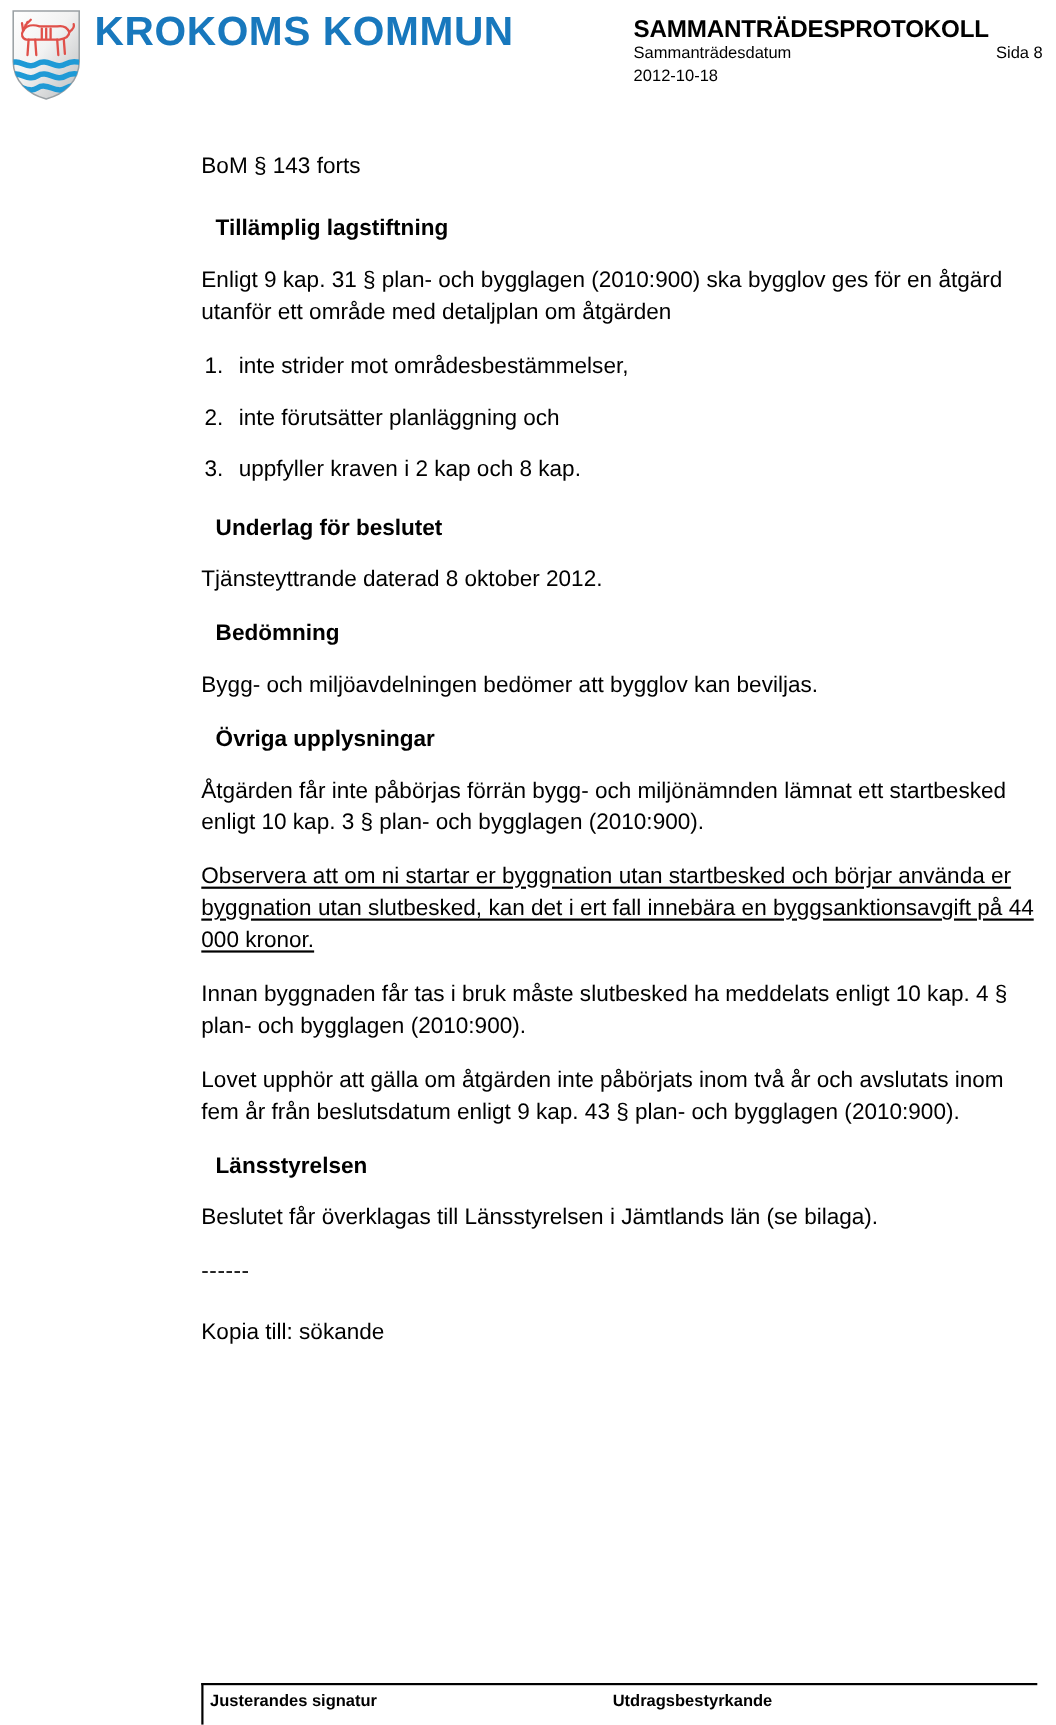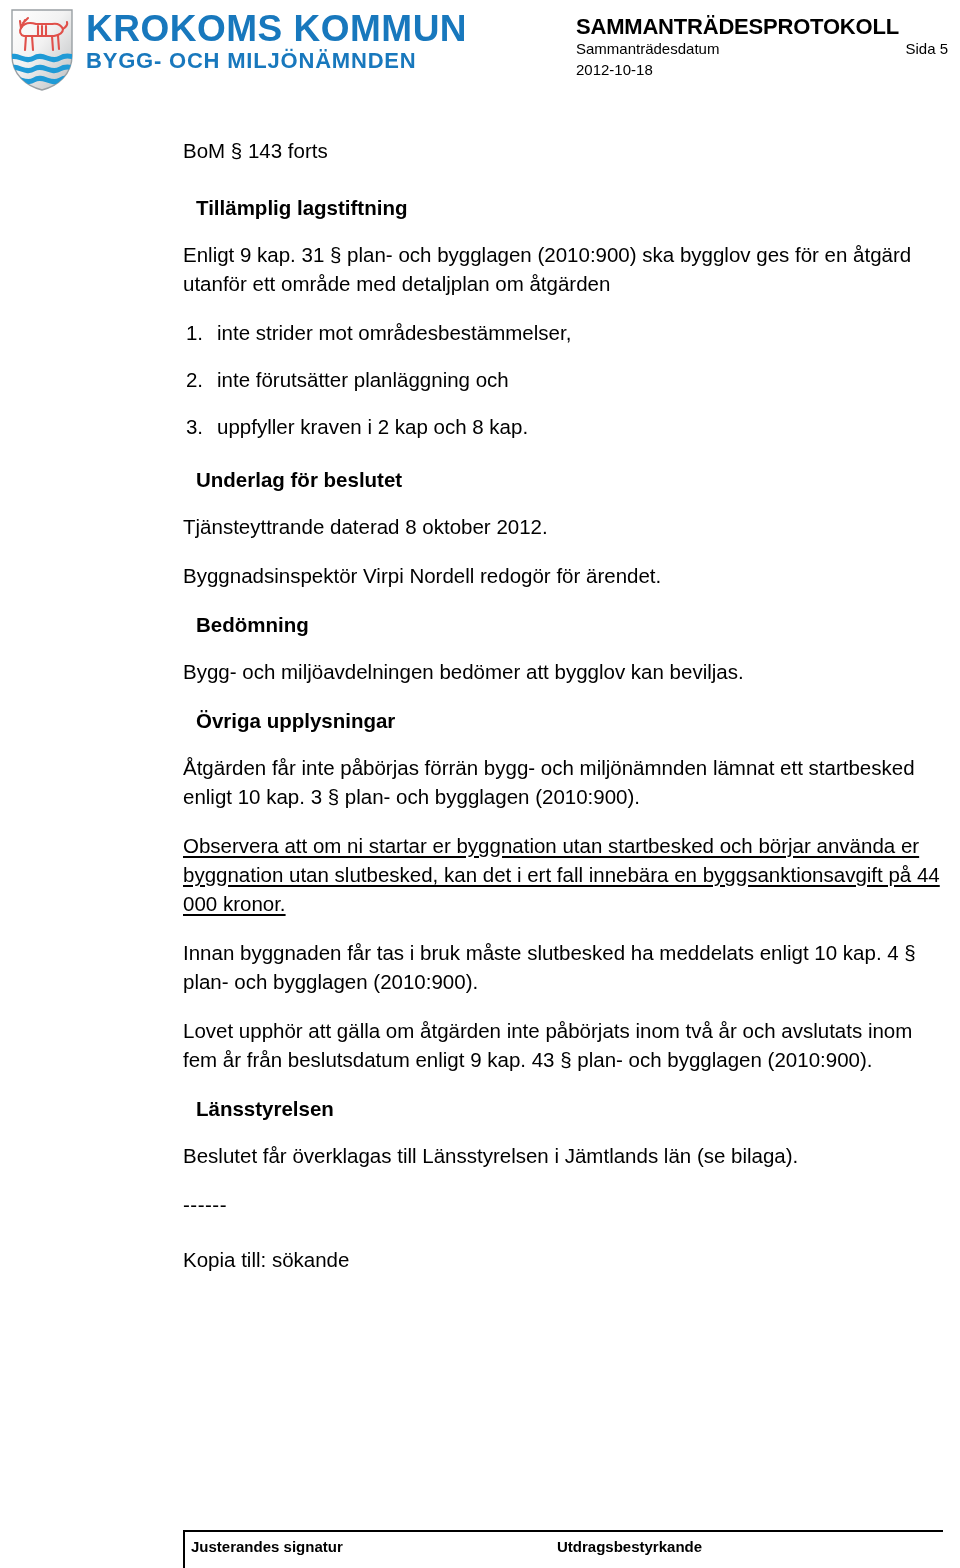--- a/index.html
+++ b/index.html
@@ -192,29 +192,28 @@
 
         <g stroke="#1f9ad6" stroke-width="5" fill="none" stroke-linecap="round">
           <path d="M0,52 C9,46 17,58 26,52 C35,46 43,58 52,52 C60,47 66,53 70,50"></path>
           <path d="M0,63 C9,57 17,69 26,63 C35,57 43,69 52,63 C60,58 66,64 70,61"></path>
           <path d="M0,74 C9,68 17,80 26,74 C35,68 43,80 52,74 C60,69 66,75 70,72"></path>
         </g>
       </g>
     </svg>
     <span class="logo-text">
       <span class="logo-line1">KROKOMS KOMMUN</span>
-      <span class="logo-line2">BYGG- OCH MILJÖNÄMNDEN</span>
     </span>
   </div>
 
   <div class="header-right">
     <div class="doc-type">SAMMANTRÄDESPROTOKOLL</div>
     <div class="meta-row">
       <span>Sammanträdesdatum</span>
-      <span>Sida 5</span>
+      <span>Sida 8</span>
     </div>
     <div class="meta-date">2012-10-18</div>
   </div>
 
 </div>
 
 <div class="content">
 
   <p class="case-id">BoM § 143 forts</p>
 
@@ -232,21 +231,20 @@
       <span class="txt">inte förutsätter planläggning och</span>
     </li>
     <li>
       <span class="num">3.</span>
       <span class="txt">uppfyller kraven i 2 kap och 8 kap.</span>
     </li>
   </ol>
 
   <h2 class="section-heading tight">Underlag för beslutet</h2>
   <p class="para tight">Tjänsteyttrande daterad 8 oktober 2012.</p>
-  <p class="para tight">Byggnadsinspektör Virpi Nordell redogör för ärendet.</p>
 
   <h2 class="section-heading tight">Bedömning</h2>
   <p class="para tight">Bygg- och miljöavdelningen bedömer att bygglov kan beviljas.</p>
 
   <h2 class="section-heading tight">Övriga upplysningar</h2>
   <p class="para tight">Åtgärden får inte påbörjas förrän bygg- och miljönämnden lämnat ett startbesked enligt 10 kap. 3 § plan- och bygglagen (2010:900).</p>
   <p class="para tight underlined">Observera att om ni startar er byggnation utan startbesked och börjar använda er byggnation utan slutbesked, kan det i ert fall innebära en byggsanktionsavgift på 44 000 kronor.</p>
   <p class="para tight">Innan byggnaden får tas i bruk måste slutbesked ha meddelats enligt 10 kap. 4 § plan- och bygglagen (2010:900).</p>
   <p class="para tight">Lovet upphör att gälla om åtgärden inte påbörjats inom två år och avslutats inom fem år från beslutsdatum enligt 9 kap. 43 § plan- och bygglagen (2010:900).</p>
 

